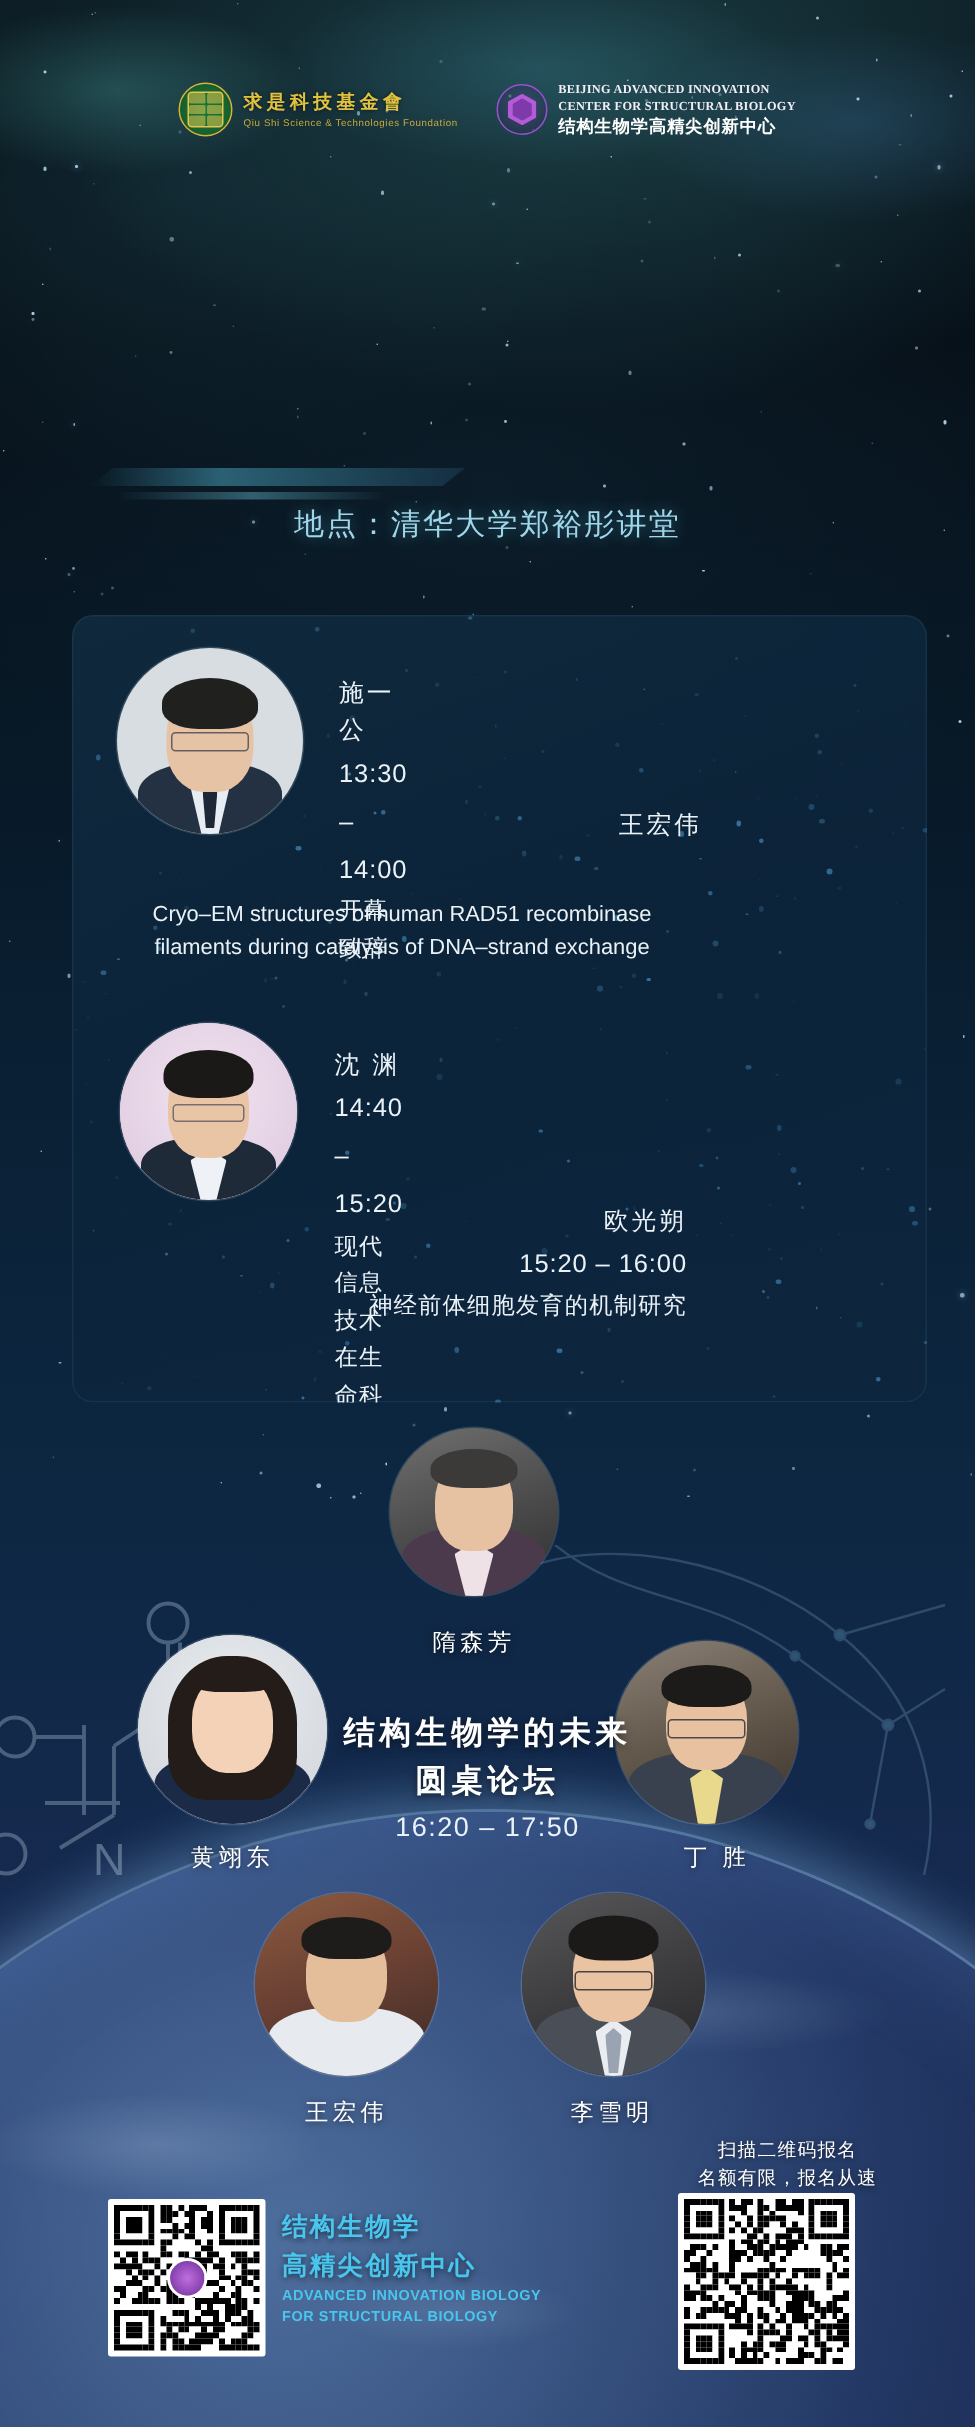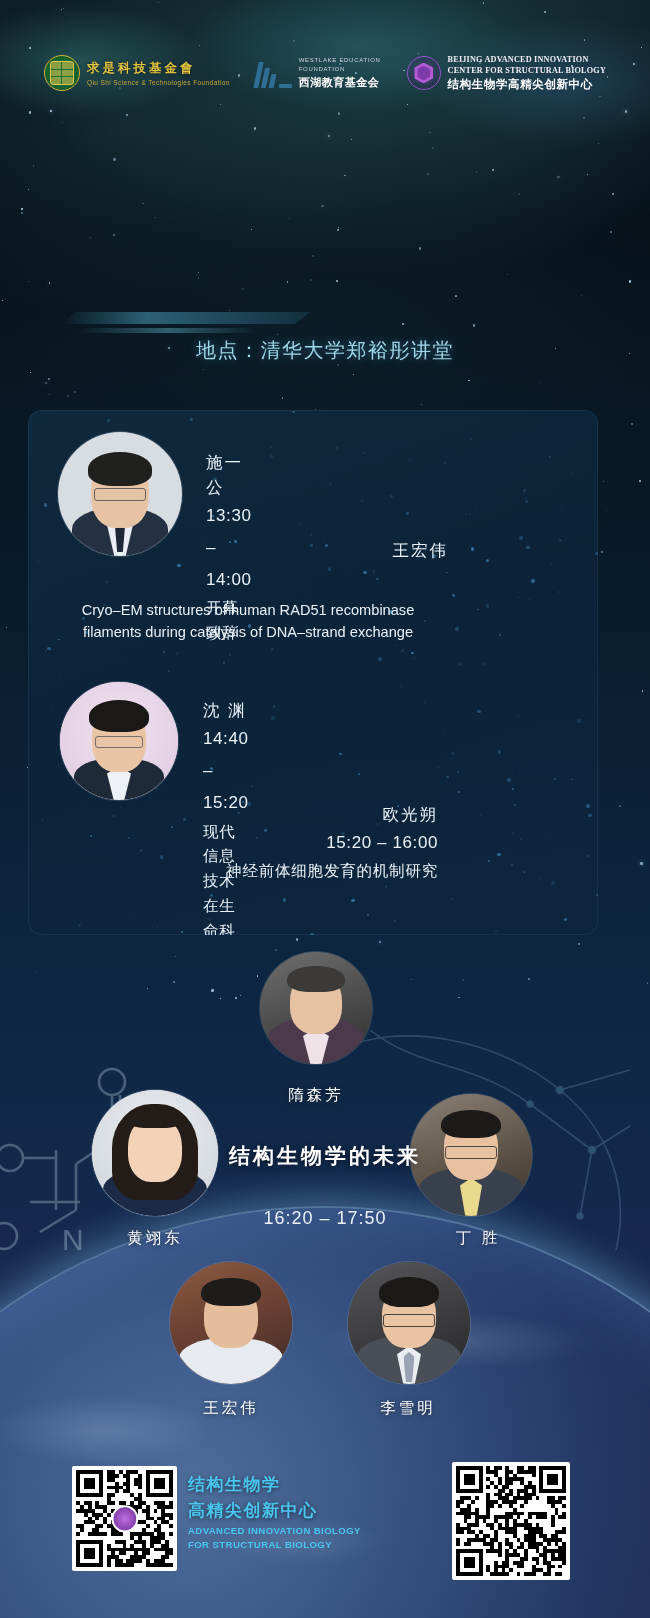--- a/index.html
+++ b/index.html
@@ -148,21 +148,21 @@
     opacity:.6;
   }
   
   .meta { position:absolute; top:334px; left:0; width:650px; text-align:center; }
   .meta div {
     color:#9fd6e8; font-size:20px; letter-spacing:1.5px; line-height:1.62;
     text-shadow: 0 0 10px rgba(90,190,230,.45);
   }
   
   .card {
-    position:absolute; left:28px; top:410px; width:570px; height:525px;
+    position:absolute; left:48px; top:410px; width:570px; height:525px;
     border-radius:14px;
     background: linear-gradient(160deg, rgba(16,43,64,.86) 0%, rgba(12,36,58,.88) 45%, rgba(13,38,62,.82) 100%);
     box-shadow: 0 0 0 1px rgba(90,150,190,.12) inset;
     overflow:hidden;
   }
   .card .dots { position:absolute; inset:0; }
   .sess { position:absolute; }
   .avatar {
     border-radius:50%; overflow:hidden; position:absolute;
     box-shadow: 0 0 0 1px rgba(200,220,240,.18);
@@ -478,33 +478,20 @@
             <i></i>
             <i></i>
         </div>
       </div>
       <div class="qs-text">
         <div class="cn">求是科技基金會</div>
         <div class="en">Qiu Shi Science &amp; Technologies Foundation</div>
       </div>
     </div>
 
-    <div class="logo">
-      <div class="wl-mark">
-        <span style="width:5px;height:26px;transform:skewX(-12deg);"></span>
-        <span style="width:5px;height:20px;transform:skewX(-12deg);"></span>
-        <span style="width:5px;height:14px;transform:skewX(-12deg);"></span>
-        <span style="width:13px;height:4px;margin-left:2px;"></span>
-      </div>
-      <div class="wl-text">
-        <div class="en">WESTLAKE  EDUCATION</div>
-        <div class="en">FOUNDATION</div>
-        <div class="cn">西湖教育基金会</div>
-      </div>
-    </div>
 
     <div class="logo">
       <div class="bj-mark">
           <div class="hex"></div>
         </div>
       <div class="bj-text">
         <div class="en">BEIJING ADVANCED INNOVATION</div>
         <div class="en">CENTER FOR STRUCTURAL BIOLOGY</div>
         <div class="cn">结构生物学高精尖创新中心</div>
       </div>
@@ -795,20 +782,21 @@
       <div class="face-body" style="bottom:0; width:104px; height:48px; background:#39414f;"></div>
       <div class="face-shirt" style="bottom:0; width:22px; height:38px; background:#e8d98c; clip-path:polygon(50% 0,100% 20%,76% 100%,24% 100%,0 20%);"></div>
       <div class="face-head" style="top:22px; width:54px; height:64px; background:#e8c2a0;"></div>
       <div class="face-hair" style="top:16px; width:60px; height:28px; background:#1d1b19;"></div>
       <div class="glasses" style="top:52px; width:52px; height:13px; border:1.4px solid rgba(50,50,58,.85); border-radius:3px;"></div>
     </div>
   </div>
   <div class="pname" style="left:428px; top:1228px; width:100px;">丁 胜</div>
 
   <div class="round-title" style="top:1140px;">结构生物学的未来</div>
+  <div class="round-title" style="top:1172px;">圆桌论坛</div>
   <div class="round-time" style="top:1208px;">16:20 – 17:50</div>
 
   <div class="avatar" style="left:170px; top:1262px; width:122px; height:122px; background:#6d4a3d;">
     <div class="ph" style="background:linear-gradient(160deg,#8c5b40 0%,#6a4033 48%,#3b2a25 100%);">
       <div class="face-body" style="bottom:0; width:104px; height:46px; background:#e7ebef;"></div>
       <div class="face-head" style="top:22px; width:54px; height:64px; background:#e4bd9b;"></div>
       <div class="face-hair" style="top:16px; width:60px; height:28px; background:#1e1c1b;"></div>
     </div>
   </div>
   <div class="pname" style="left:181px; top:1398px; width:100px;">王宏伟</div>
@@ -818,20 +806,24 @@
       <div class="face-body" style="bottom:0; width:104px; height:48px; background:#4a4f57;"></div>
       <div class="face-shirt" style="bottom:0; width:24px; height:38px; background:#e9edf2; clip-path:polygon(50% 0,100% 22%,74% 100%,26% 100%,0 22%);"></div>
       <div class="face-shirt" style="bottom:2px; width:11px; height:30px; background:#9aa3b2; clip-path:polygon(50% 0,100% 16%,78% 100%,22% 100%,0 16%);"></div>
       <div class="face-head" style="top:22px; width:54px; height:64px; background:#e9c3a2;"></div>
       <div class="face-hair" style="top:15px; width:60px; height:30px; background:#1b1a19;"></div>
       <div class="glasses" style="top:52px; width:52px; height:13px; border:1.4px solid rgba(45,45,52,.85); border-radius:3px;"></div>
     </div>
   </div>
   <div class="pname" style="left:358px; top:1398px; width:100px;">李雪明</div>
 
+  <div class="scan-note" style="left:440px; top:1424px; width:170px;">
+    <div>扫描二维码报名</div>
+    <div>名额有限，报名从速</div>
+  </div>
 
   <div class="qr" id="qr-left" style="left:72px; top:1466px; width:105px; height:105px;">
     <div class="grid" style="grid-template-columns: repeat(25, 1fr); grid-template-rows: repeat(25, 1fr);">
         <i></i>
         <i></i>
         <i></i>
         <i></i>
         <i></i>
         <i></i>
         <i></i>

